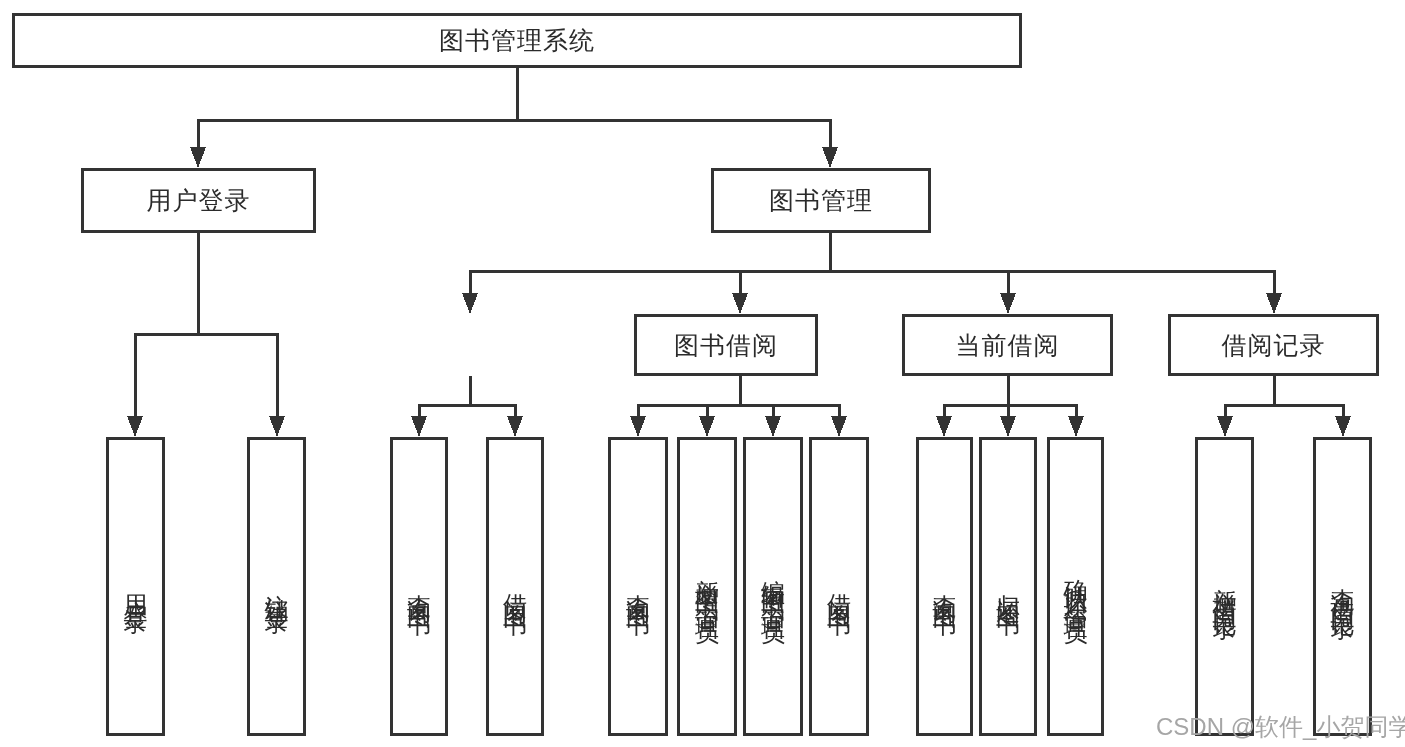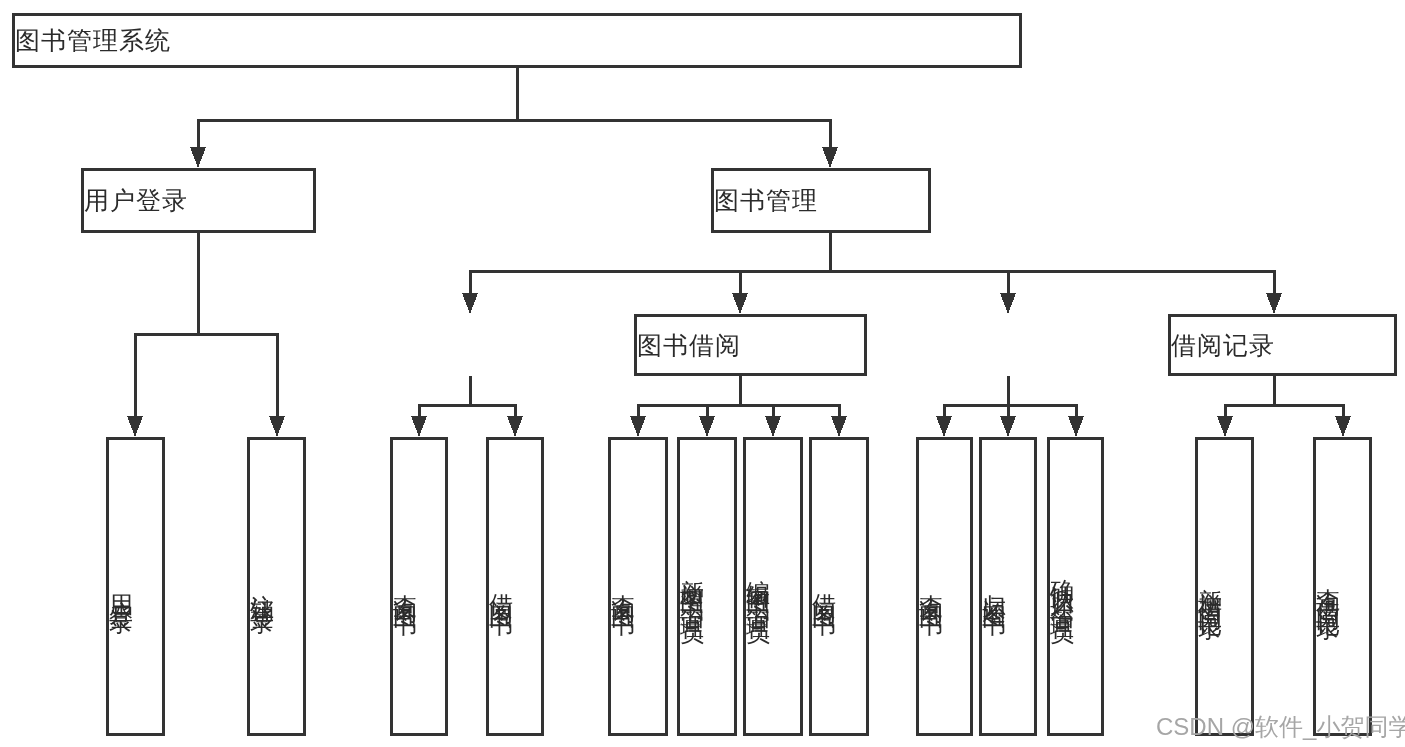--- a/index.html
+++ b/index.html
@@ -17,21 +17,21 @@
     height: 747px;
     background: var(--color-background);
     overflow: hidden;
   }
   .node {
     position: absolute;
     border: 3px solid var(--color-line);
     background: var(--color-background);
     display: flex;
     align-items: center;
-    justify-content: flex-start;
+    justify-content: center;
     color: var(--color-text);
   }
   .hnode span {
     font-size: 25px;
     letter-spacing: 1px;
     color: var(--color-text);
     white-space: nowrap;
   }
   .vnode span {
     writing-mode: vertical-rl;
@@ -117,24 +117,27 @@
     <span>图书管理系统</span>
   </div>
 
   <div class="node hnode" style="left:81px; top:168px; width:235px; height:65px;">
     <span>用户登录</span>
   </div>
   <div class="node hnode" style="left:711px; top:168px; width:220px; height:65px;">
     <span>图书管理</span>
   </div>
 
-  <div class="node hnode" style="left:634px; top:314px; width:233px; height:62px;">
+  <div class="node hnode" style="left:634px; top:314px; width:184px; height:62px;">
     <span>图书借阅</span>
   </div>
-  <div class="node hnode" style="left:1168px; top:314px; width:229px; height:62px;">
+  <div class="node hnode" style="left:902px; top:314px; width:211px; height:62px;">
+    <span>当前借阅</span>
+  </div>
+  <div class="node hnode" style="left:1168px; top:314px; width:211px; height:62px;">
     <span>借阅记录</span>
   </div>
 
   <div class="node vnode" style="left:106px; top:437px; width:59px; height:299px;">
     <span>用户登录</span>
   </div>
   <div class="node vnode" style="left:247px; top:437px; width:59px; height:299px;">
     <span>注销登录</span>
   </div>
   <div class="node vnode" style="left:390px; top:437px; width:58px; height:299px;">

